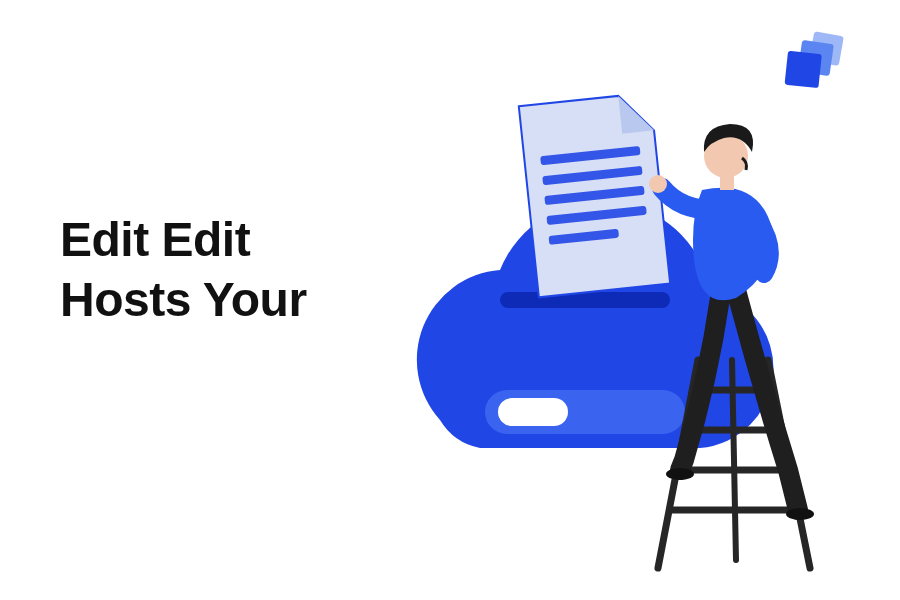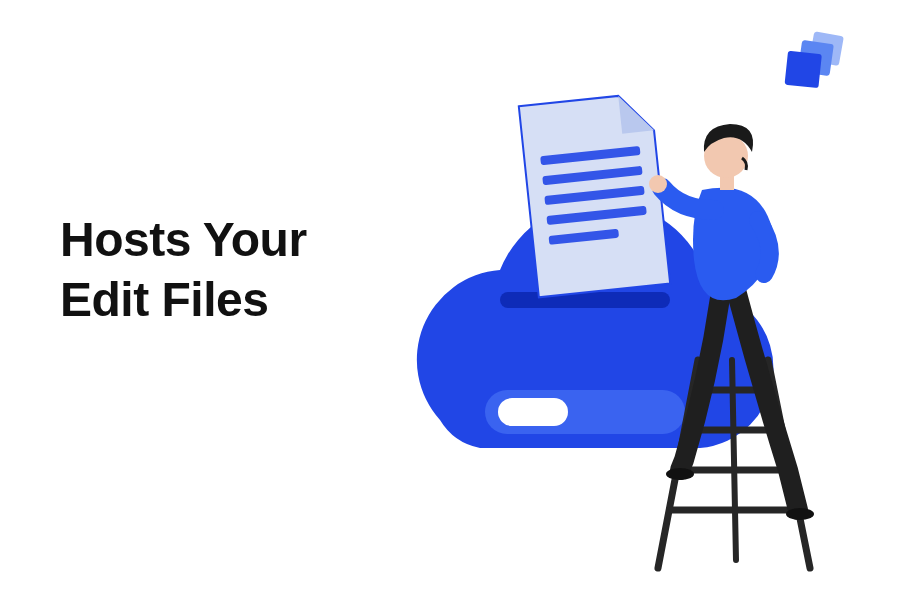--- a/index.html
+++ b/index.html
@@ -41,22 +41,22 @@
   <svg width="80" height="70" viewBox="0 0 80 70">
     <g transform="rotate(-2 40 35)">
       <rect x="36" y="6" width="30" height="30" rx="3" fill="#9EB8F7" transform="rotate(12 51 21)"></rect>
       <rect x="24" y="14" width="32" height="32" rx="3" fill="#5B86F2" transform="rotate(10 40 30)"></rect>
       <rect x="10" y="24" width="34" height="34" rx="3" fill="#2146E6" transform="rotate(8 27 41)"></rect>
     </g>
   </svg>
 </div>
 
 <h1 class="headline">
-  <span>Hosts Your</span><br>
-  <span>Edit Files</span>
+  <span>Edit Edit</span><br>
+  <span>Hosts Your</span>
 </h1>
 
 <div class="illustration">
   <svg width="500" height="520" viewBox="0 0 500 520">
 
     <g>
       <path d="
         M 60 360
         a 90 90 0 0 1 60 -150
         a 110 110 0 0 1 210 20

